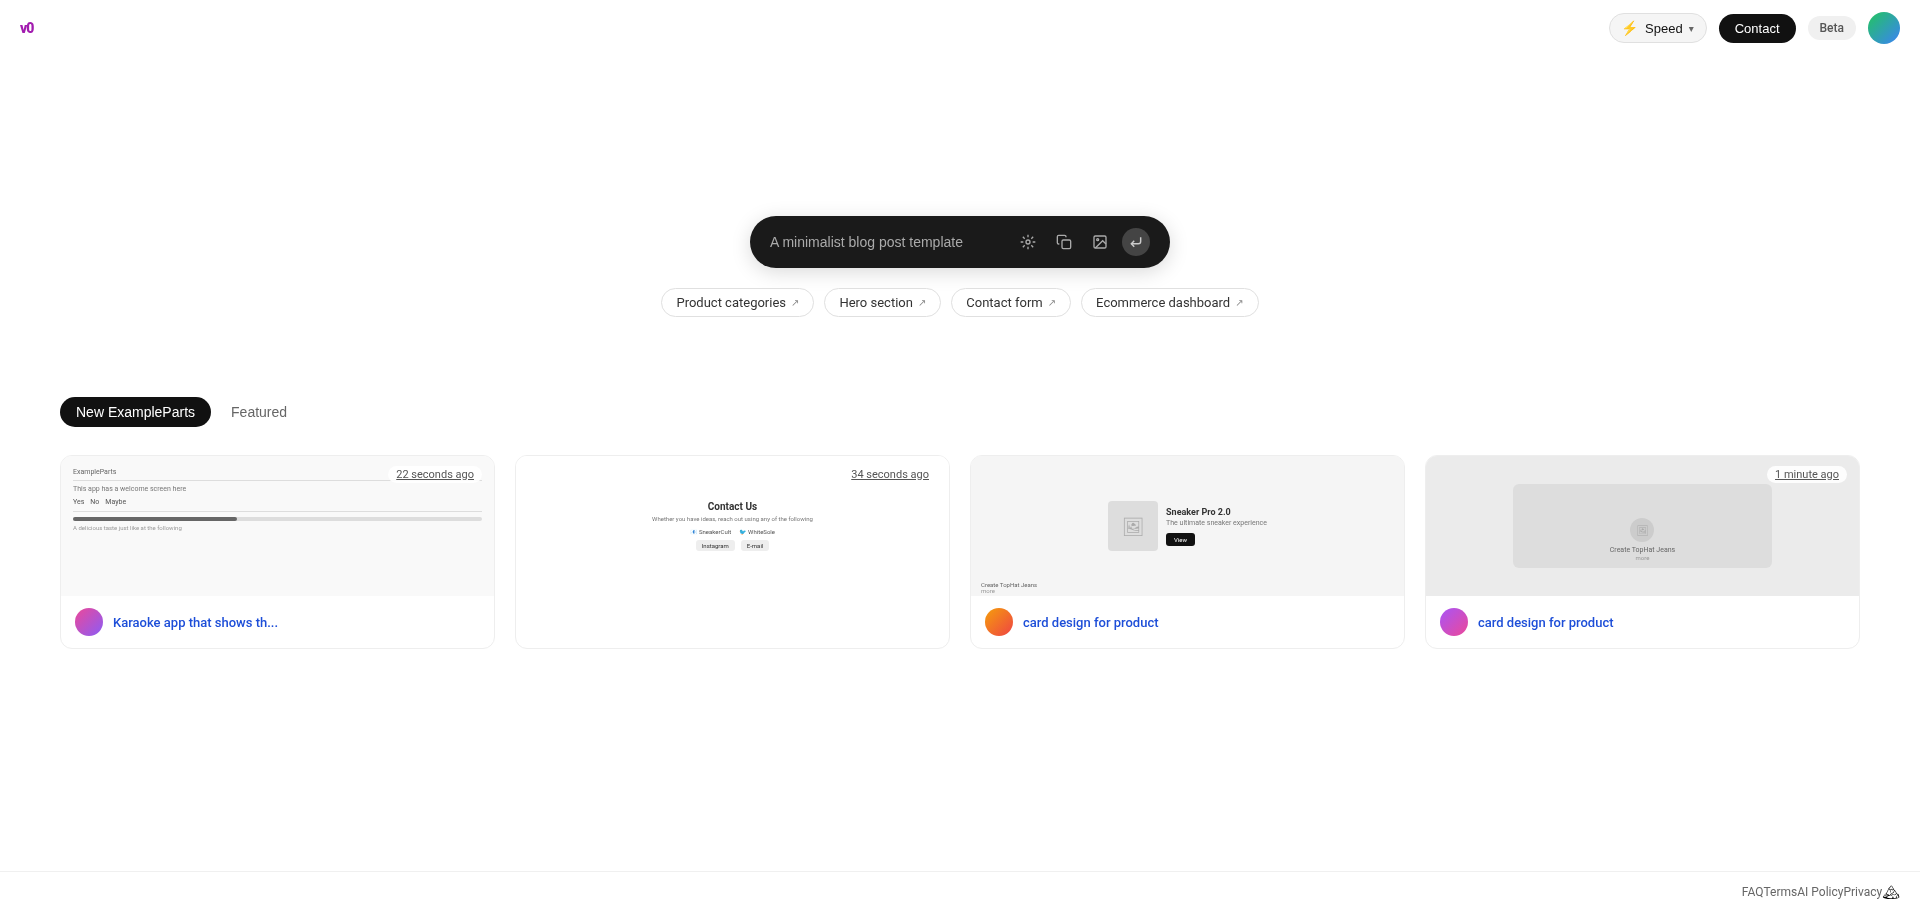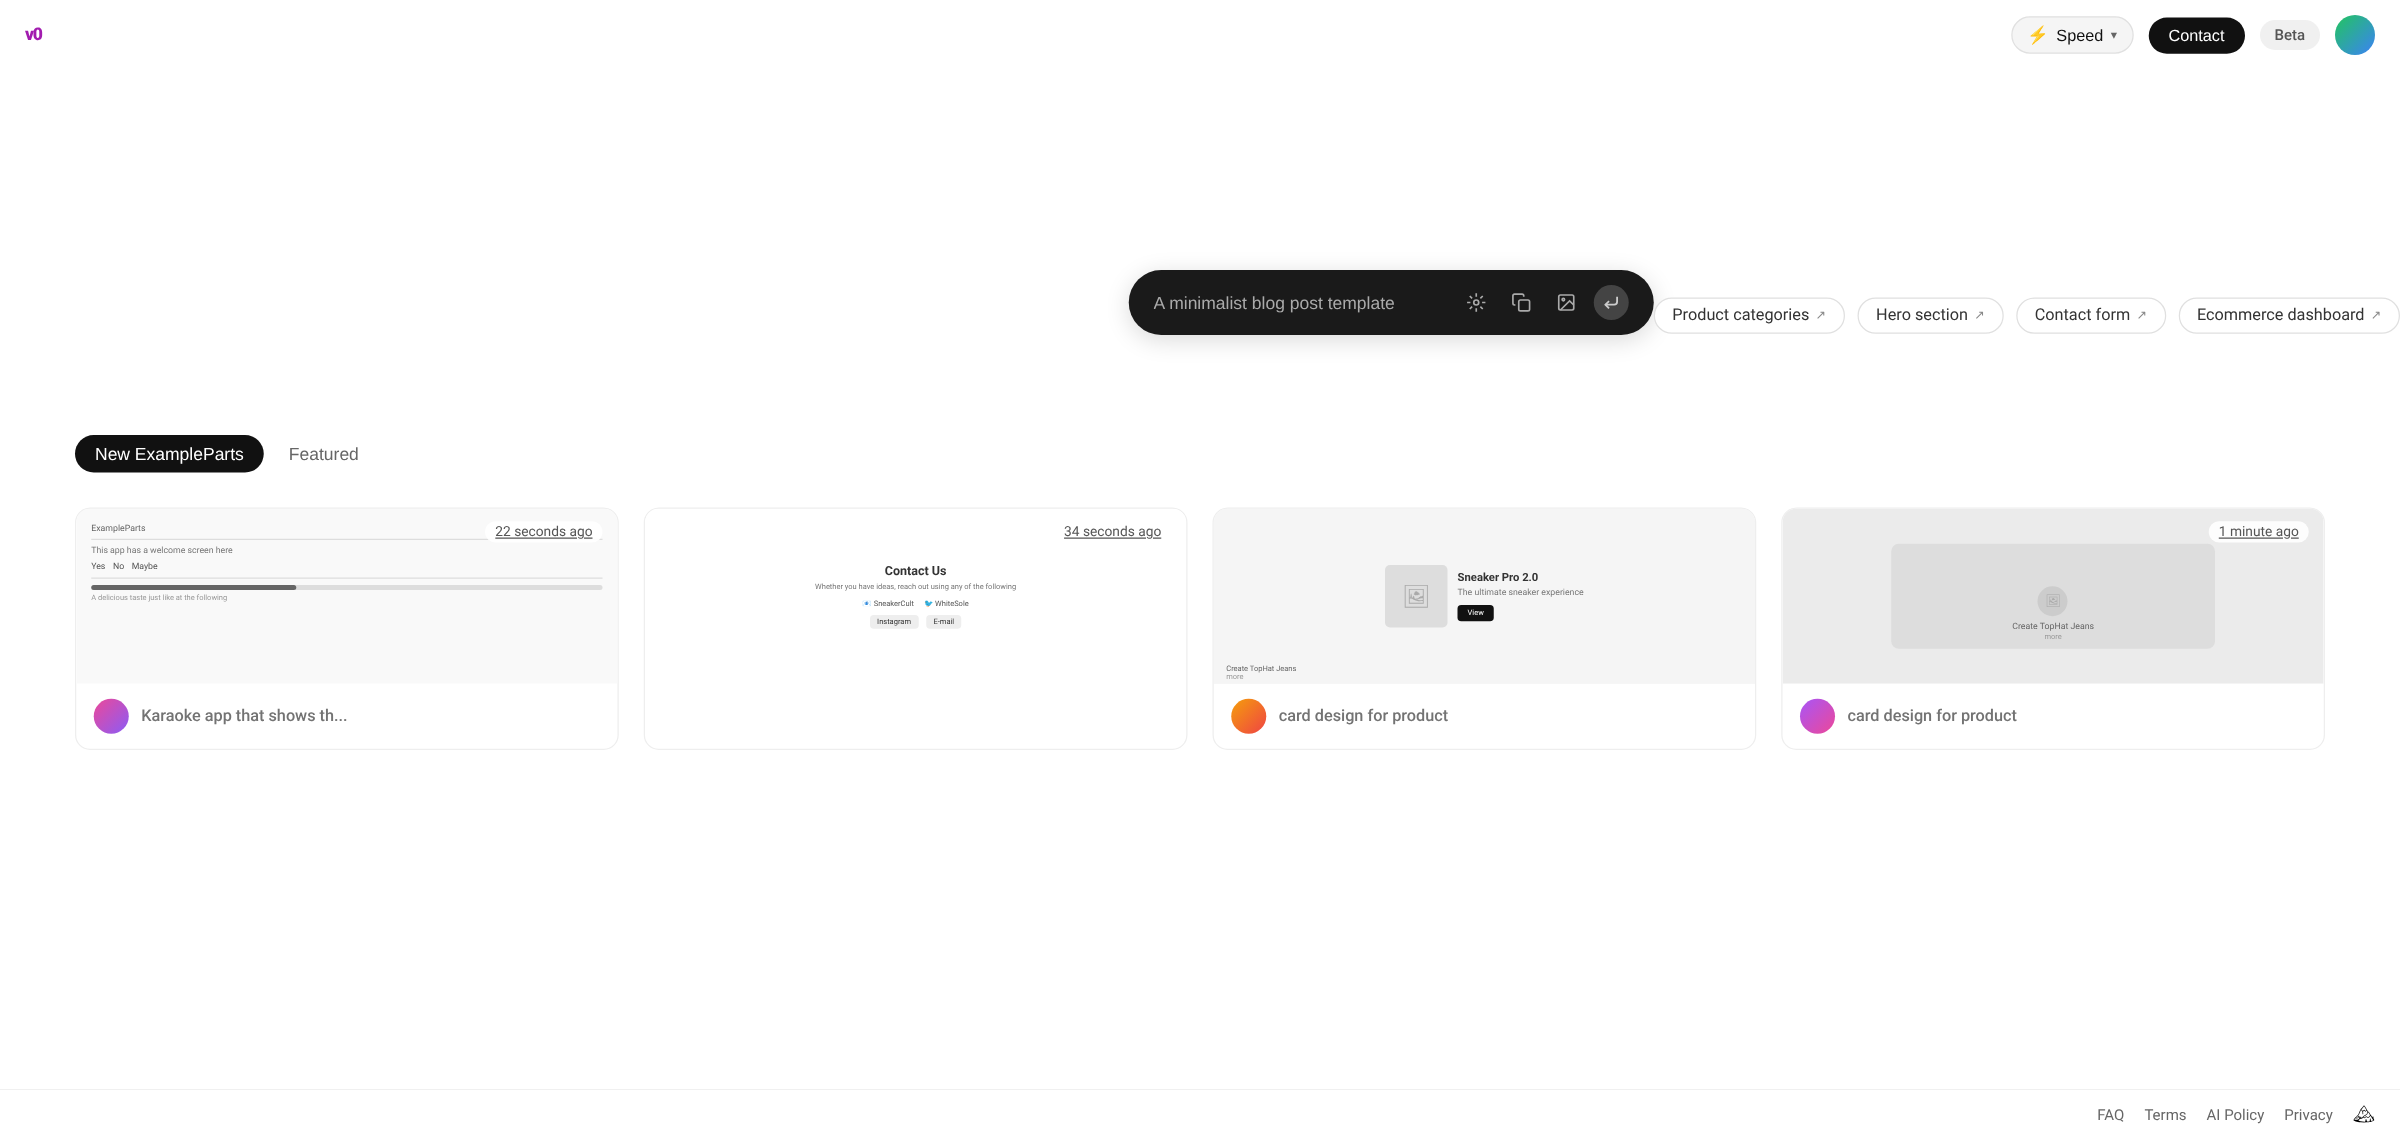--- a/index.html
+++ b/index.html
@@ -96,21 +96,21 @@
     .main {
       display: flex;
       flex-direction: column;
       align-items: center;
       padding-top: 56px;
     }
 
     
     .search-area {
       display: flex;
-      flex-direction: row;
+      flex-direction: column;
       align-items: center;
       padding-top: 160px;
       padding-bottom: 40px;
       width: 100%;
       justify-content: flex-end;
     }
 
     .search-bar {
       background: #1a1a1a;
       border-radius: 30px;
@@ -269,21 +269,21 @@
 
     .card-avatar {
       width: 28px;
       height: 28px;
       border-radius: 50%;
       flex-shrink: 0;
     }
 
     .card-title {
       font-size: 13px;
-      color: #737373;
+      color: #1d4ed8;
       font-weight: 500;
       overflow: hidden;
       text-overflow: ellipsis;
       white-space: nowrap;
     }
 
     
     .preview-blog {
       background: #f9f9f9;
       padding: 12px;
@@ -388,21 +388,20 @@
       bottom: 0;
       left: 0;
       right: 0;
       height: 40px;
       display: flex;
       align-items: center;
       justify-content: flex-end;
       padding: 0 20px;
       background: #fff;
       border-top: 1px solid #f0f0f0;
-      gap: 16px;
     }
 
     .footer-link {
       font-size: 12px;
       color: #666;
       cursor: pointer;
       text-decoration: none;
     }
   </style>
 </head>

